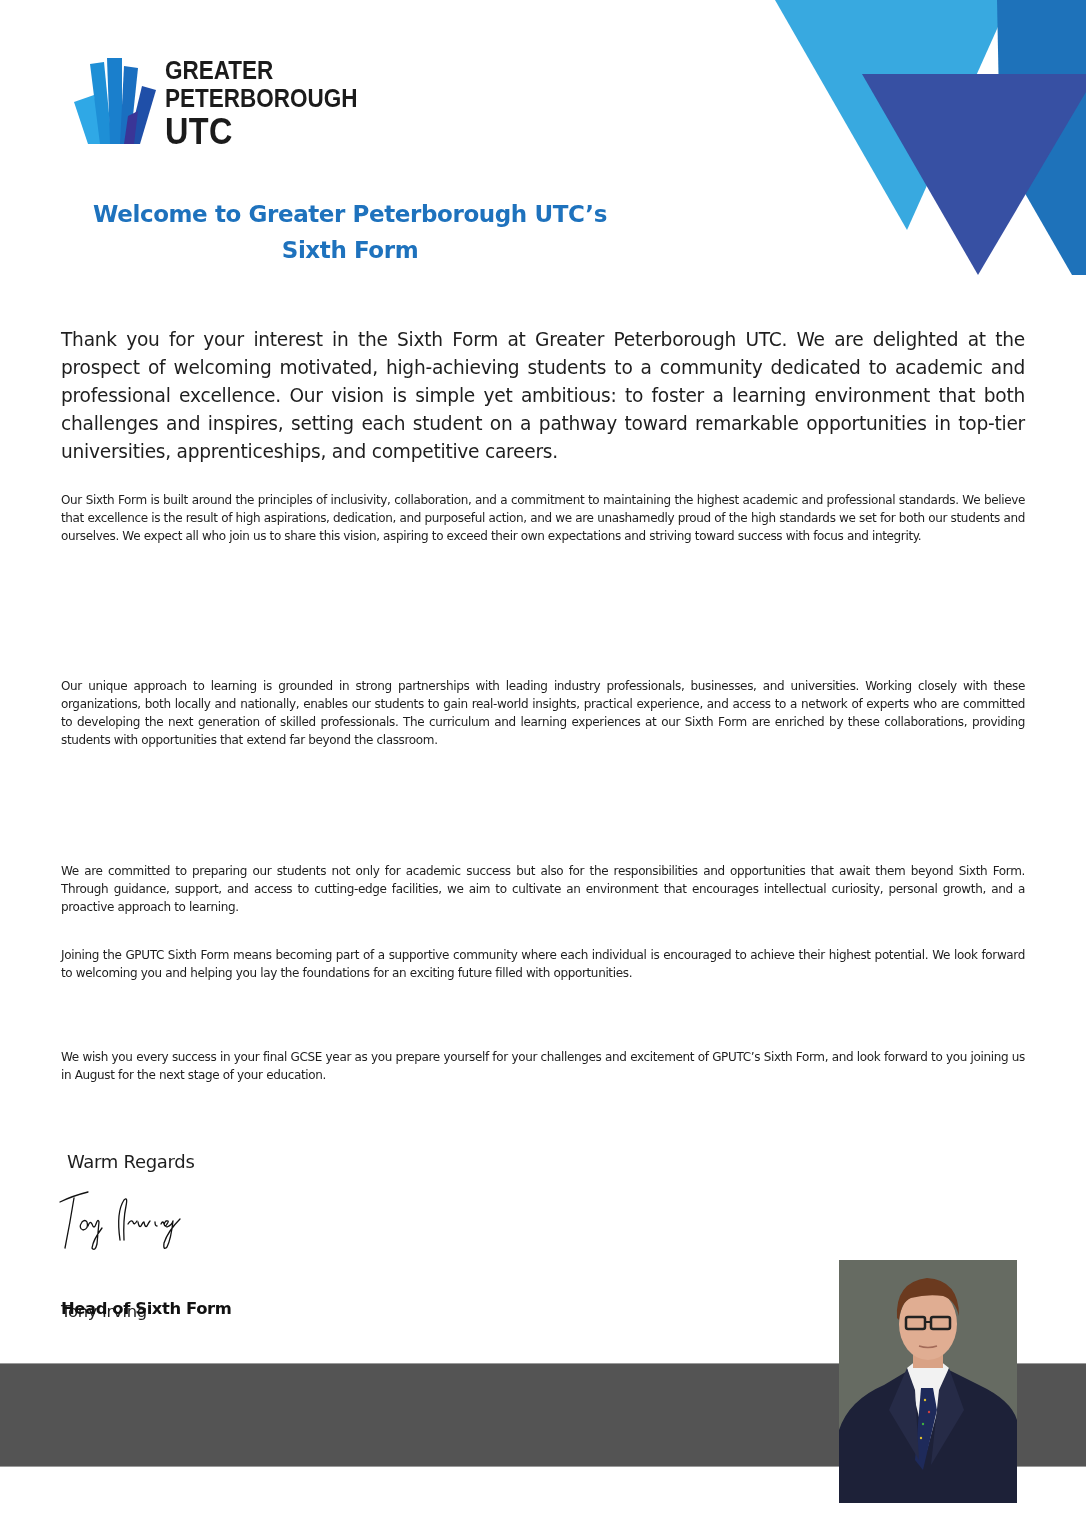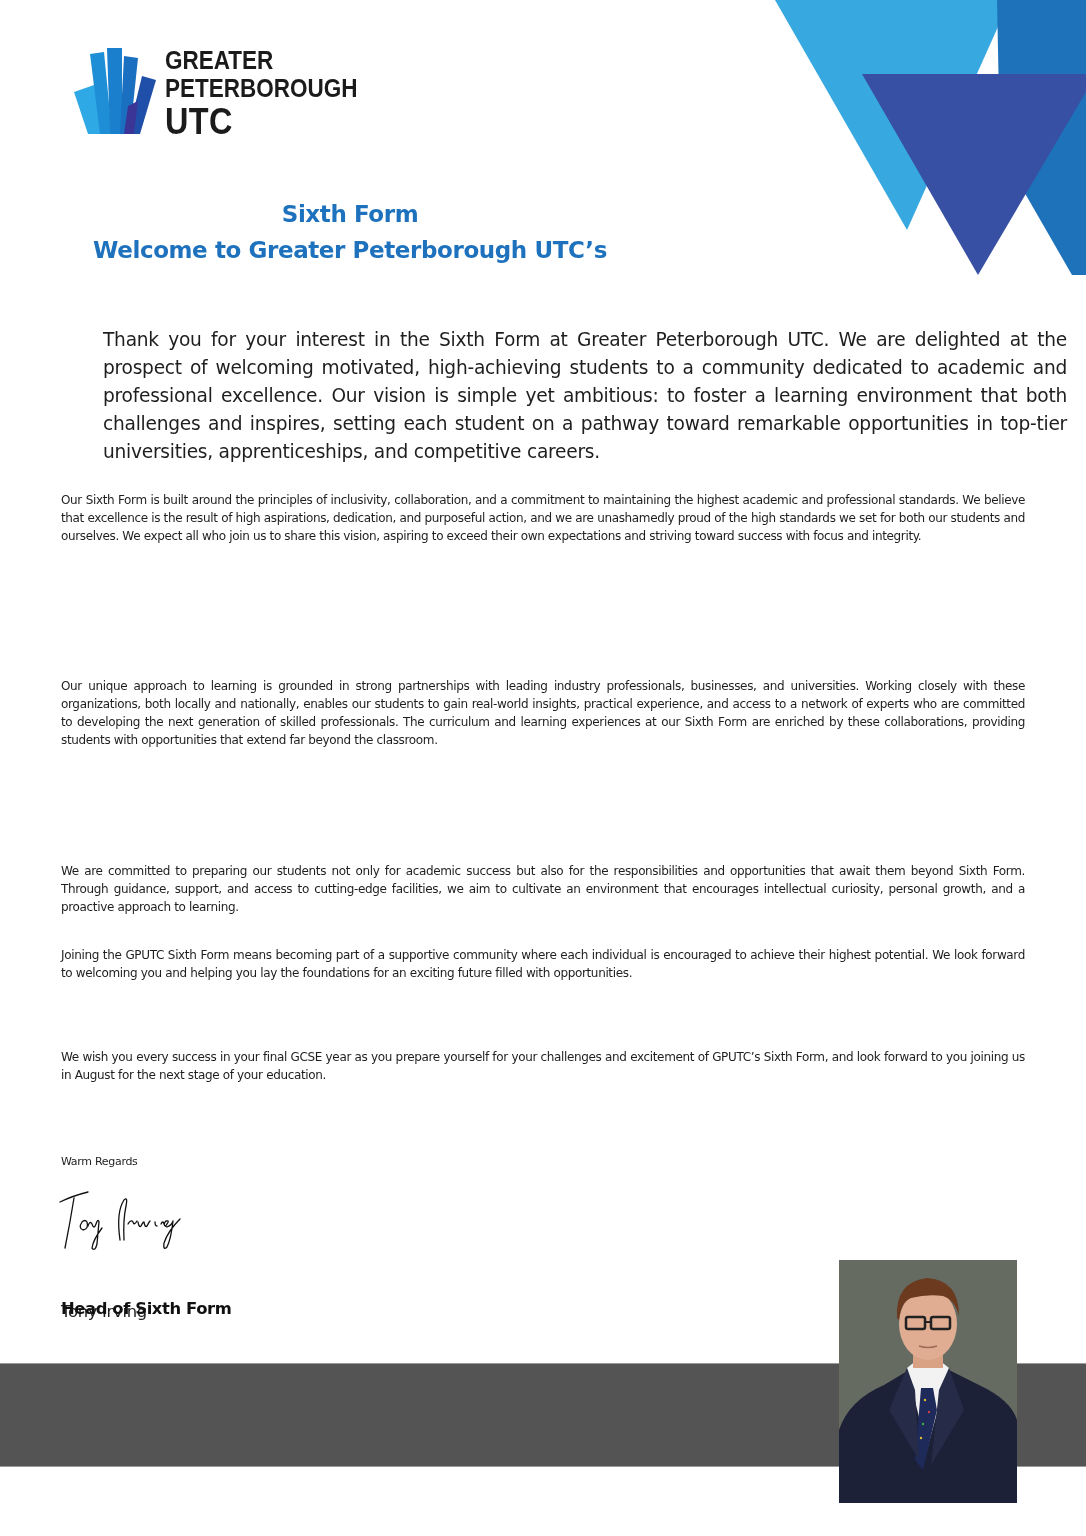--- a/index.html
+++ b/index.html
@@ -1,47 +1,47 @@
 <!DOCTYPE html>
 <html><head>
 <meta charset="utf-8">
 <style>
   html, body { margin: 0; padding: 0; background: #ffffff; }
   body { width: 1086px; height: 1536px; position: relative; overflow: hidden;
          font-family: "DejaVu Sans", sans-serif; color: #1a1a1a; }
 
   
-  .logo { position: absolute; left: 72px; top: 46px; width: 290px; height: 92px; }
+  .logo { position: absolute; left: 72px; top: 56px; width: 290px; height: 92px; }
   .logo-mark { position: absolute; left: 0; top: 0; width: 90px; height: 92px; }
   .logo-text { position: absolute; left: 93px; top: 2px; font-family: "Liberation Sans", sans-serif;
                font-weight: bold; color: #1b1b1b; line-height: 1; transform: scaleX(0.9); transform-origin: left top; }
   .logo-line1, .logo-line2 { font-size: 25px; letter-spacing: 0px; display: block; }
   .logo-line2 { margin-top: 3px; }
   .logo-line3 { font-size: 36px; display: block; margin-top: 3px; letter-spacing: 0.5px; }
 
   
   .triangles { position: absolute; right: 0; top: 0; width: 316px; height: 290px; }
 
   
   .heading { position: absolute; left: 60px; top: 196px; width: 580px; text-align: center;
              color: #1e72bd; font-family: "DejaVu Sans", sans-serif; font-weight: bold;
              font-size: 23px; line-height: 36px; letter-spacing: -0.4px; }
 
   
   .body-text { position: absolute; left: 61px; width: 964px; text-align: justify;
                font-family: "DejaVu Sans", sans-serif; color: #1e1e1e; margin: 0; }
-  .p-lead { top: 326px; font-size: 18.6px; line-height: 28px; letter-spacing: -0.25px; margin-left: 42px; }
+  .p-lead { top: 326px; font-size: 18.6px; line-height: 28px; letter-spacing: -0.25px; }
   .p-std { font-size: 12px; line-height: 18px; letter-spacing: -0.35px; }
   .p2 { top: 491px; }
   .p3 { top: 677px; }
   .p4 { top: 820px; margin-top: 42px; }
   .p5 { top: 946px; }
   .p6 { top: 1048px; }
 
-  .closing { position: absolute; left: 61px; top: 1149px; font-size: 11px; line-height: 25px; color: #1e1e1e; letter-spacing: -0.3px; }
+  .closing { position: absolute; left: 67px; top: 1149px; font-size: 18px; line-height: 25px; color: #1e1e1e; letter-spacing: -0.3px; }
   .signature { position: absolute; left: 58px; top: 1188px; width: 160px; height: 72px; }
   .signer-name { position: absolute; left: 61px; top: 1271px; font-size: 16.4px; line-height: 25px; color: #1e1e1e; letter-spacing: -0.3px; margin-top: 28px; }
   .signer-title { position: absolute; left: 61px; top: 1296px; font-size: 16.4px; line-height: 25px; font-weight: bold; color: #111; letter-spacing: -0.4px; }
 
   
   .footer-bar { position: absolute; left: 0; top: 1363px; width: 1086px; height: 102px; background: #545454;
                 border-top: 1px solid #9a9a9a; border-bottom: 1px solid #9a9a9a; }
 
   
   .photo { position: absolute; left: 839px; top: 1260px; width: 178px; height: 243px; background: #666b62; overflow: hidden; }
@@ -65,22 +65,22 @@
   </div>
 </div>
 
 <svg class="triangles" viewBox="770 0 316 290">
   <polygon points="775,0 1010,0 907,230" fill="#38a9e0"></polygon>
   <polygon points="997,0 1086,0 1086,275 1072,275 1000,150" fill="#1e72ba"></polygon>
   <polygon points="862,74 1086,74 1086,92 978,275" fill="#3750a3"></polygon>
 </svg>
 
 <div class="heading">
+  <div>Welcome to Greater Peterborough UTC’s</div>
   <div>Sixth Form</div>
-  <div>Welcome to Greater Peterborough UTC’s</div>
 </div>
 
 <p class="body-text p-lead">Thank you for your interest in the Sixth Form at Greater Peterborough UTC. We are delighted at the prospect of welcoming motivated, high-achieving students to a community dedicated to academic and professional excellence. Our vision is simple yet ambitious: to foster a learning environment that both challenges and inspires, setting each student on a pathway toward remarkable opportunities in top-tier universities, apprenticeships, and competitive careers.</p>
 <p class="body-text p-std p2">Our Sixth Form is built around the principles of inclusivity, collaboration, and a commitment to maintaining the highest academic and professional standards. We believe that excellence is the result of high aspirations, dedication, and purposeful action, and we are unashamedly proud of the high standards we set for both our students and ourselves. We expect all who join us to share this vision, aspiring to exceed their own expectations and striving toward success with focus and integrity.</p>
 <p class="body-text p-std p3">Our unique approach to learning is grounded in strong partnerships with leading industry professionals, businesses, and universities. Working closely with these organizations, both locally and nationally, enables our students to gain real-world insights, practical experience, and access to a network of experts who are committed to developing the next generation of skilled professionals. The curriculum and learning experiences at our Sixth Form are enriched by these collaborations, providing students with opportunities that extend far beyond the classroom.</p>
 <p class="body-text p-std p4">We are committed to preparing our students not only for academic success but also for the responsibilities and opportunities that await them beyond Sixth Form. Through guidance, support, and access to cutting-edge facilities, we aim to cultivate an environment that encourages intellectual curiosity, personal growth, and a proactive approach to learning.</p>
 <p class="body-text p-std p5">Joining the GPUTC Sixth Form means becoming part of a supportive community where each individual is encouraged to achieve their highest potential. We look forward to welcoming you and helping you lay the foundations for an exciting future filled with opportunities.</p>
 <p class="body-text p-std p6">We wish you every success in your final GCSE year as you prepare yourself for your challenges and excitement of GPUTC’s Sixth Form, and look forward to you joining us in August for the next stage of your education.</p>
 
 <div class="closing">Warm Regards</div>

